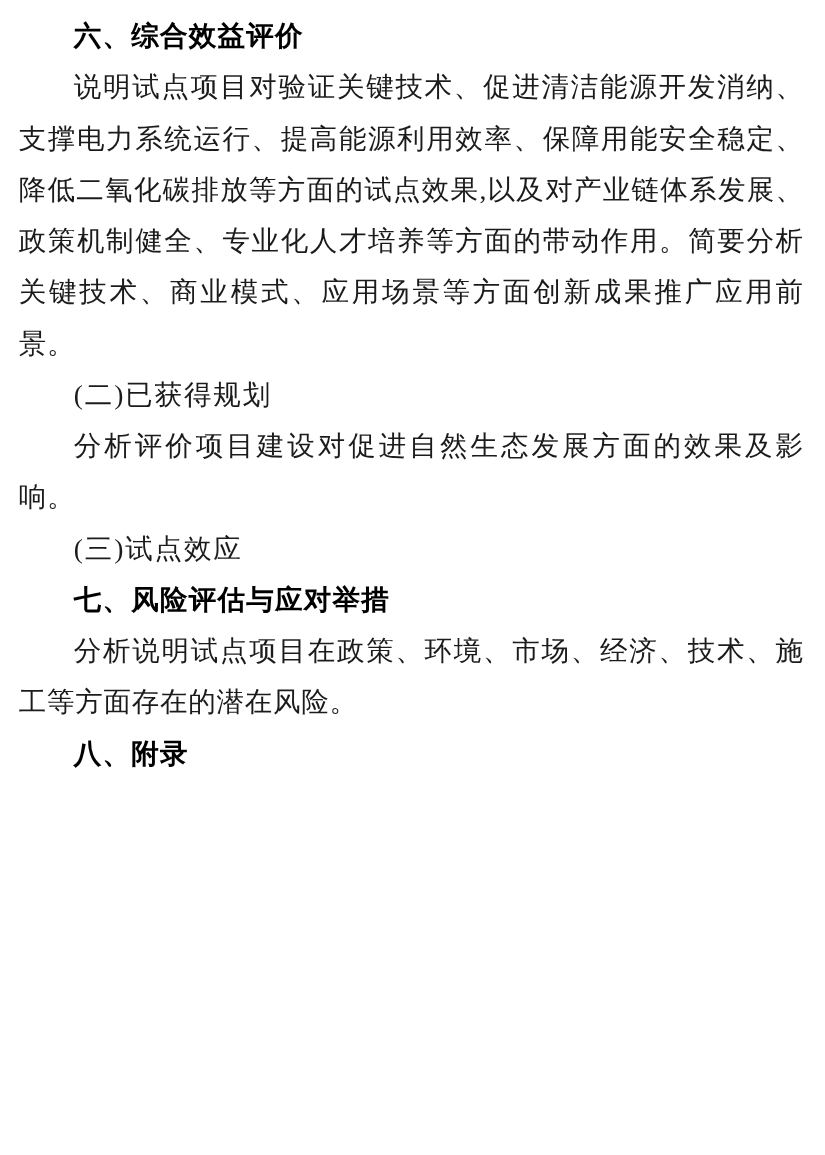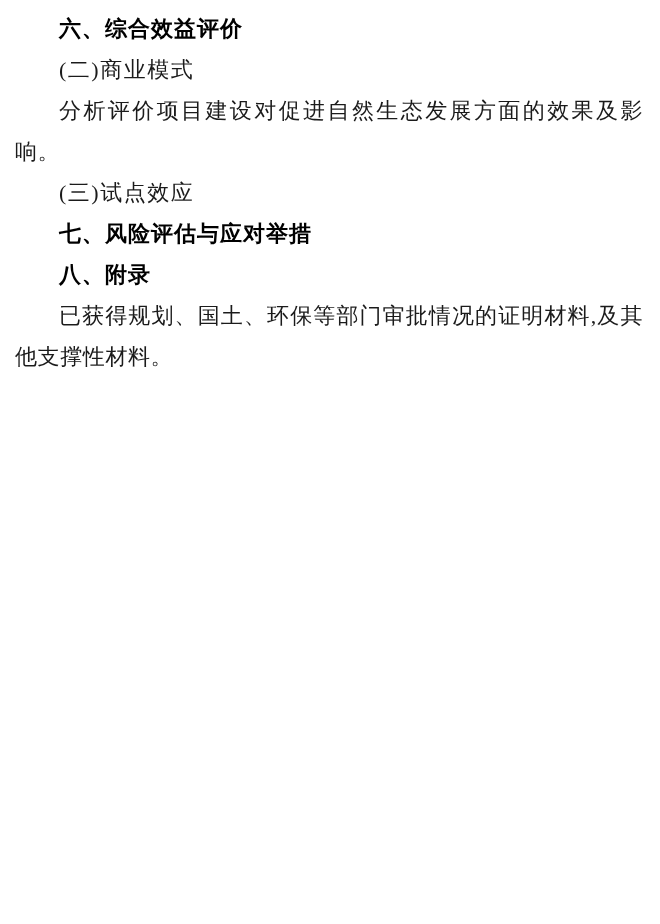--- a/index.html
+++ b/index.html
@@ -38,20 +38,21 @@
     text-align: left;
     letter-spacing: 1.5px;
   }
 </style>
 </head>
 <body>
 
 <div class="page" style="--paper: #ffffff; --ink: #1b1b1b; --ink-strong: #000000;">
   <div class="doc">
       <p class="heading">六、综合效益评价</p>
-      <p class="subheading">(二)商业模式</p>
+      <p class="paragraph">说明试点项目对验证关键技术、促进清洁能源开发消纳、支撑电力系统运行、提高能源利用效率、保障用能安全稳定、降低二氧化碳排放等方面的试点效果,以及对产业链体系发展、政策机制健全、专业化人才培养等方面的带动作用。简要分析关键技术、商业模式、应用场景等方面创新成果推广应用前景。</p>
+      <p class="subheading">(二)已获得规划</p>
       <p class="paragraph">分析评价项目建设对促进自然生态发展方面的效果及影响。</p>
       <p class="subheading">(三)试点效应</p>
       <p class="heading">七、风险评估与应对举措</p>
+      <p class="paragraph">分析说明试点项目在政策、环境、市场、经济、技术、施工等方面存在的潜在风险。</p>
       <p class="heading">八、附录</p>
-      <p class="paragraph">已获得规划、国土、环保等部门审批情况的证明材料,及其他支撑性材料。</p>
     </div>
 </div>
 
 </body></html>

